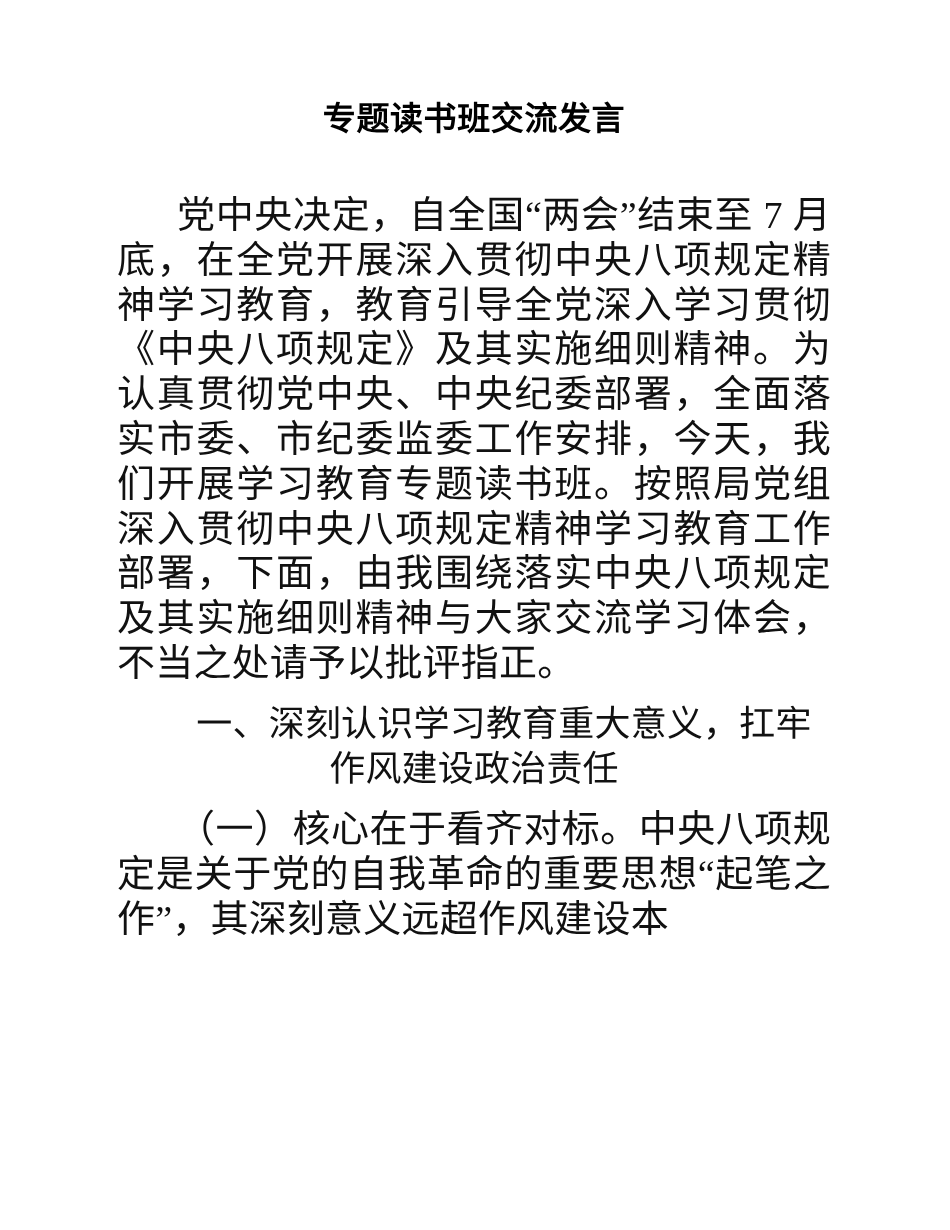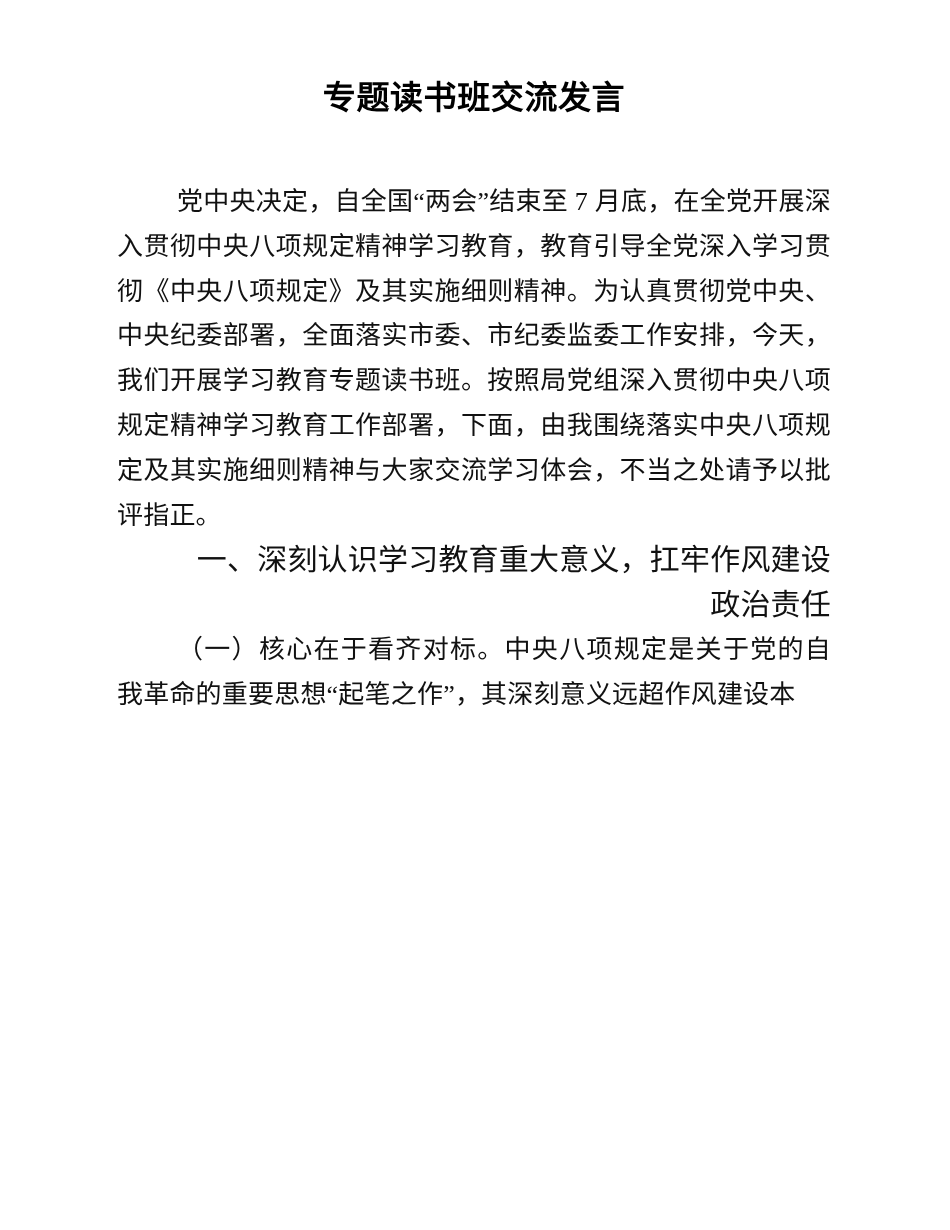--- a/index.html
+++ b/index.html
@@ -22,49 +22,49 @@
     width: 714px;
   }
   .doc-title {
     font-family: "Liberation Sans", "DejaVu Sans", sans-serif;
     font-weight: 700;
     font-size: 33px;
     line-height: 44px;
     text-align: center;
     color: #000000;
     letter-spacing: 0.6px;
-    margin: 8px;
-    padding-top: 68px;
+    margin: 0;
+    padding-top: 97px;
     white-space: nowrap;
   }
   .body-block {
     padding-top: 52px;
   }
   p.para {
     font-family: "Liberation Serif", "DejaVu Serif", serif;
-    font-size: 26px;
+    font-size: 38px;
     line-height: 44.8px;
     color: #111111;
     margin: 0;
     text-align: justify;
     text-justify: inter-character;
     text-indent: 60px;
     letter-spacing: 0.2px;
     -webkit-font-smoothing: antialiased;
   }
   p.para + p.para {
     margin-top: 0;
   }
   p.heading-para {
     font-family: "Liberation Serif", "DejaVu Serif", serif;
-    font-size: 30px;
+    font-size: 36px;
     line-height: 44.8px;
     color: #111111;
-    margin: 0;
-    text-align: right;
+    margin: 16px;
+    text-align: center;
     text-indent: 60px;
     letter-spacing: 0.2px;
   }
 </style>
 </head>
 <body>
 
 <div class="page">
   <div class="content">
 

